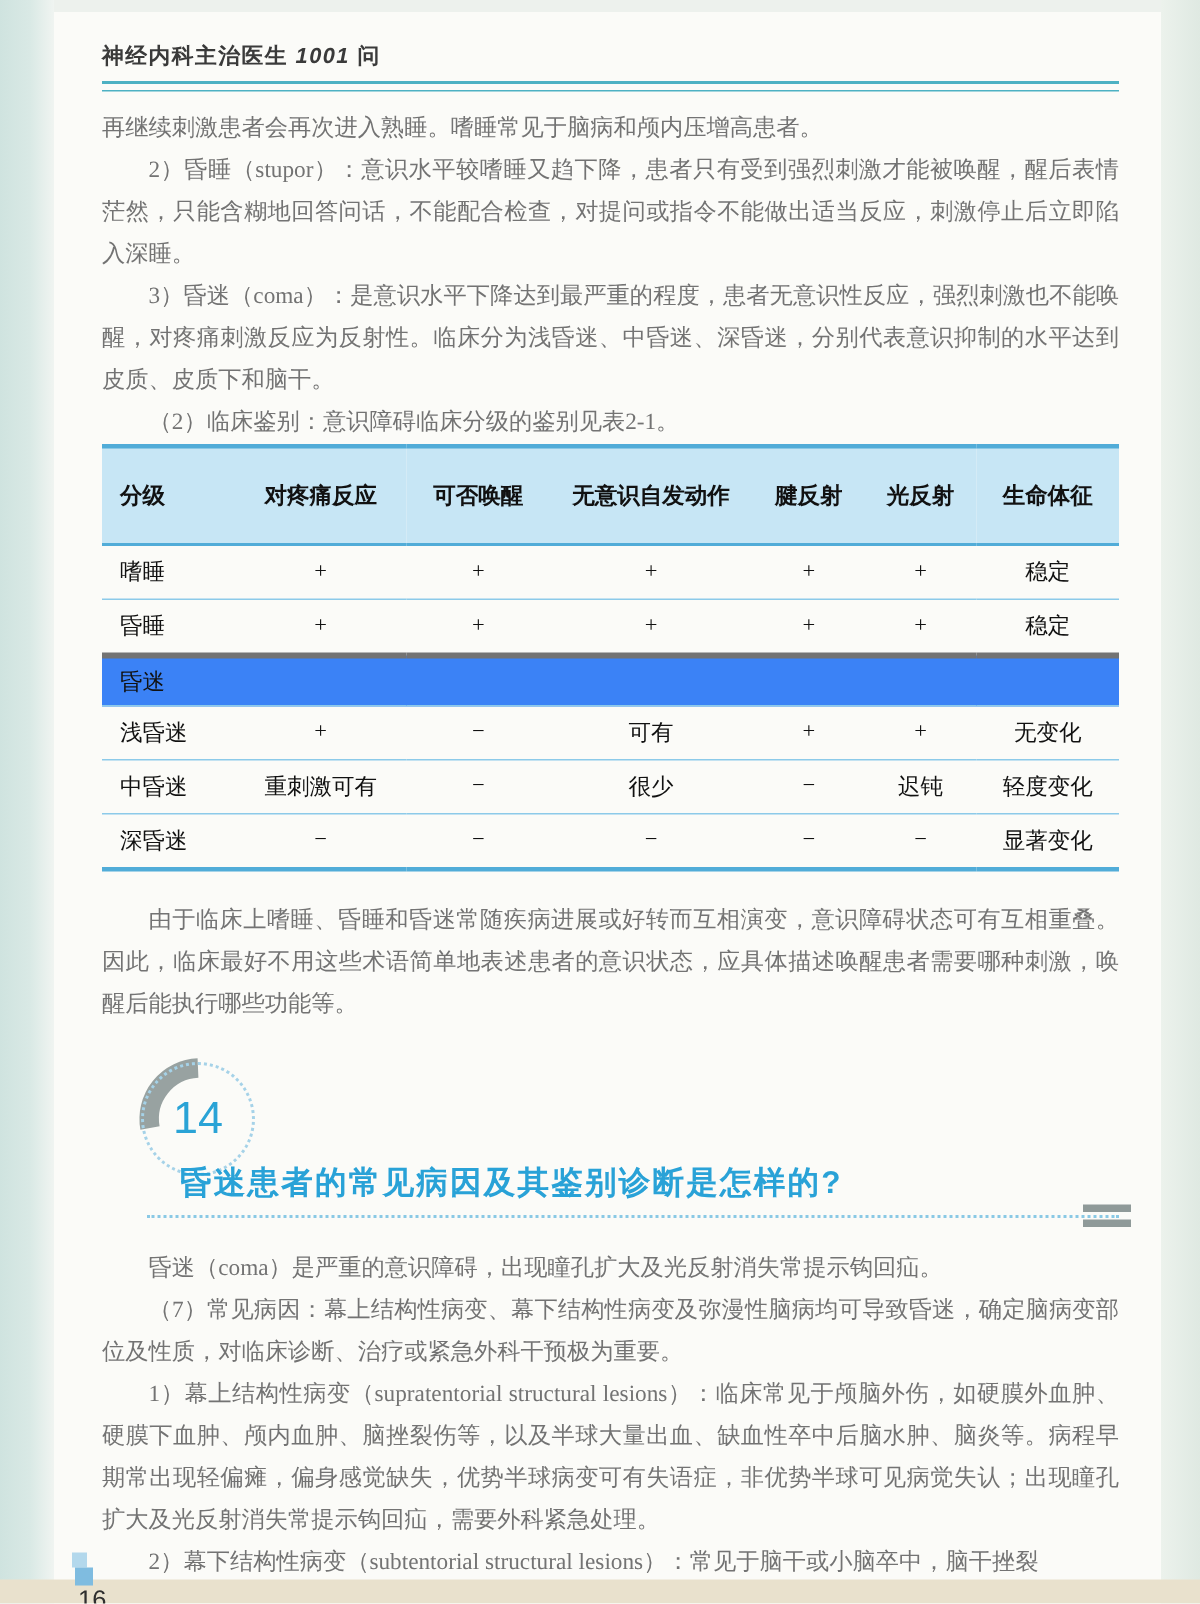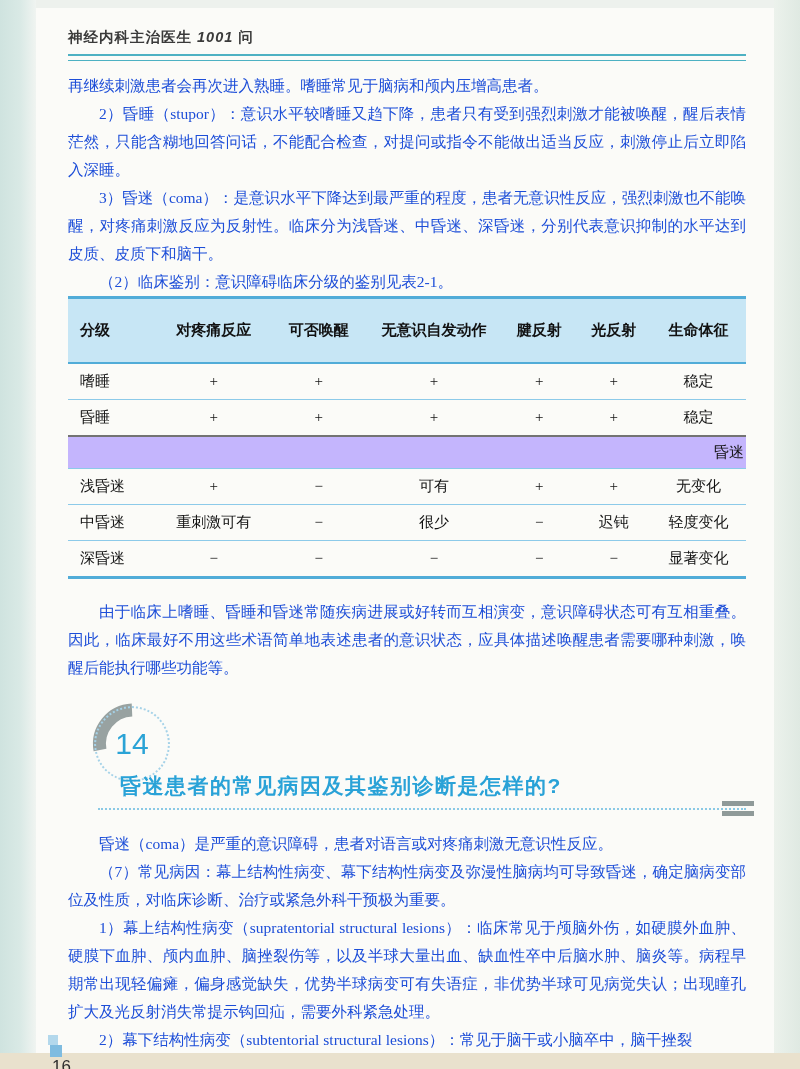--- a/index.html
+++ b/index.html
@@ -21,36 +21,36 @@
   .content{position:absolute;left:68px;top:0;width:678px;z-index:2;}
 
   
   .running-header{margin-top:28px;font-family:"Liberation Sans",sans-serif;
     font-size:14.5px;color:#3a3a3a;letter-spacing:1px;font-weight:bold;}
   .running-header .num{font-style:italic;}
   .header-rule{margin-top:7px;height:4px;
     border-top:2px solid #4db1c3;border-bottom:1px solid #4db1c3;}
 
   
-  .para{font-size:15.5px;line-height:28px;text-align:justify;margin:0;color:#1d4ed8;}
+  .para{font-size:15.5px;line-height:28px;text-align:justify;margin:0;color:#737373;}
   .ind{text-indent:2em;}
   .first-para{margin-top:11px;}
 
   
   .tbl-caption{margin-top:15px;margin-bottom:9px;text-align:center;
     font-family:"Liberation Sans",sans-serif;font-weight:bold;font-size:15px;color:#111;}
   table.grading{width:100%;border-collapse:collapse;font-size:15px;color:#111;}
   table.grading thead tr{background:#c7e6f5;}
   table.grading thead th{font-weight:600;padding:22px 2px;
     border-top:3px solid #51acd8;border-bottom:2px solid #51acd8;}
   table.grading thead th:first-child{text-align:left;padding-left:12px;}
   table.grading td{text-align:center;padding:8px 2px;border-bottom:1px solid #8ccae9;}
   table.grading td.rowlabel{text-align:left;padding-left:12px;}
-  table.grading tr.subheader td{background:#c4b5fd;text-align:right;padding-left:12px;
-    padding-top:6px;padding-bottom:6px;border-top:2px solid #737373;}
+  table.grading tr.subheader td{background:#3b82f6;text-align:left;padding-left:12px;
+    padding-top:6px;padding-bottom:6px;border-top:4px solid #737373;}
   table.grading tr.last td{border-bottom:3px solid #51acd8;}
 
   .after-table{margin-top:19px;}
 
   
   .section-head{position:relative;margin-top:28px;height:106px;}
   .badge{position:absolute;left:26px;top:-4px;width:76px;height:76px;}
   .badge-circle{position:absolute;left:0;top:0;width:72px;height:72px;border-radius:50%;
     border:2px dotted #a5d2e8;display:flex;align-items:center;justify-content:center;
     font-family:"Liberation Sans",sans-serif;font-size:30px;color:#2aa3d6;background:transparent;}
@@ -177,21 +177,21 @@
       <div class="badge-circle">14</div>
     </div>
     <div class="section-title">昏迷患者的常见病因及其鉴别诊断是怎样的?</div>
     <div class="section-rule"></div>
     <div class="section-bars">
       <div class="bar bar1"></div>
       <div class="bar bar2"></div>
     </div>
   </div>
 
-  <p class="para ind sect-para sect-first">昏迷（coma）是严重的意识障碍，患者对语言或对疼痛刺激无意识性反应。</p>
+  <p class="para ind sect-para sect-first">昏迷（coma）是严重的意识障碍，出现瞳孔扩大及光反射消失常提示钩回疝。</p>
   <p class="para ind sect-para">（7）常见病因：幕上结构性病变、幕下结构性病变及弥漫性脑病均可导致昏迷，确定脑病变部位及性质，对临床诊断、治疗或紧急外科干预极为重要。</p>
   <p class="para ind sect-para">1）幕上结构性病变（supratentorial structural lesions）：临床常见于颅脑外伤，如硬膜外血肿、硬膜下血肿、颅内血肿、脑挫裂伤等，以及半球大量出血、缺血性卒中后脑水肿、脑炎等。病程早期常出现轻偏瘫，偏身感觉缺失，优势半球病变可有失语症，非优势半球可见病觉失认；出现瞳孔扩大及光反射消失常提示钩回疝，需要外科紧急处理。</p>
   <p class="para ind sect-para">2）幕下结构性病变（subtentorial structural lesions）：常见于脑干或小脑卒中，脑干挫裂</p>
 
 </div>
 
 <div class="footer">
   <span class="sq sq1"></span>
   <span class="sq sq2"></span>
   <span class="pagenum">16</span>

